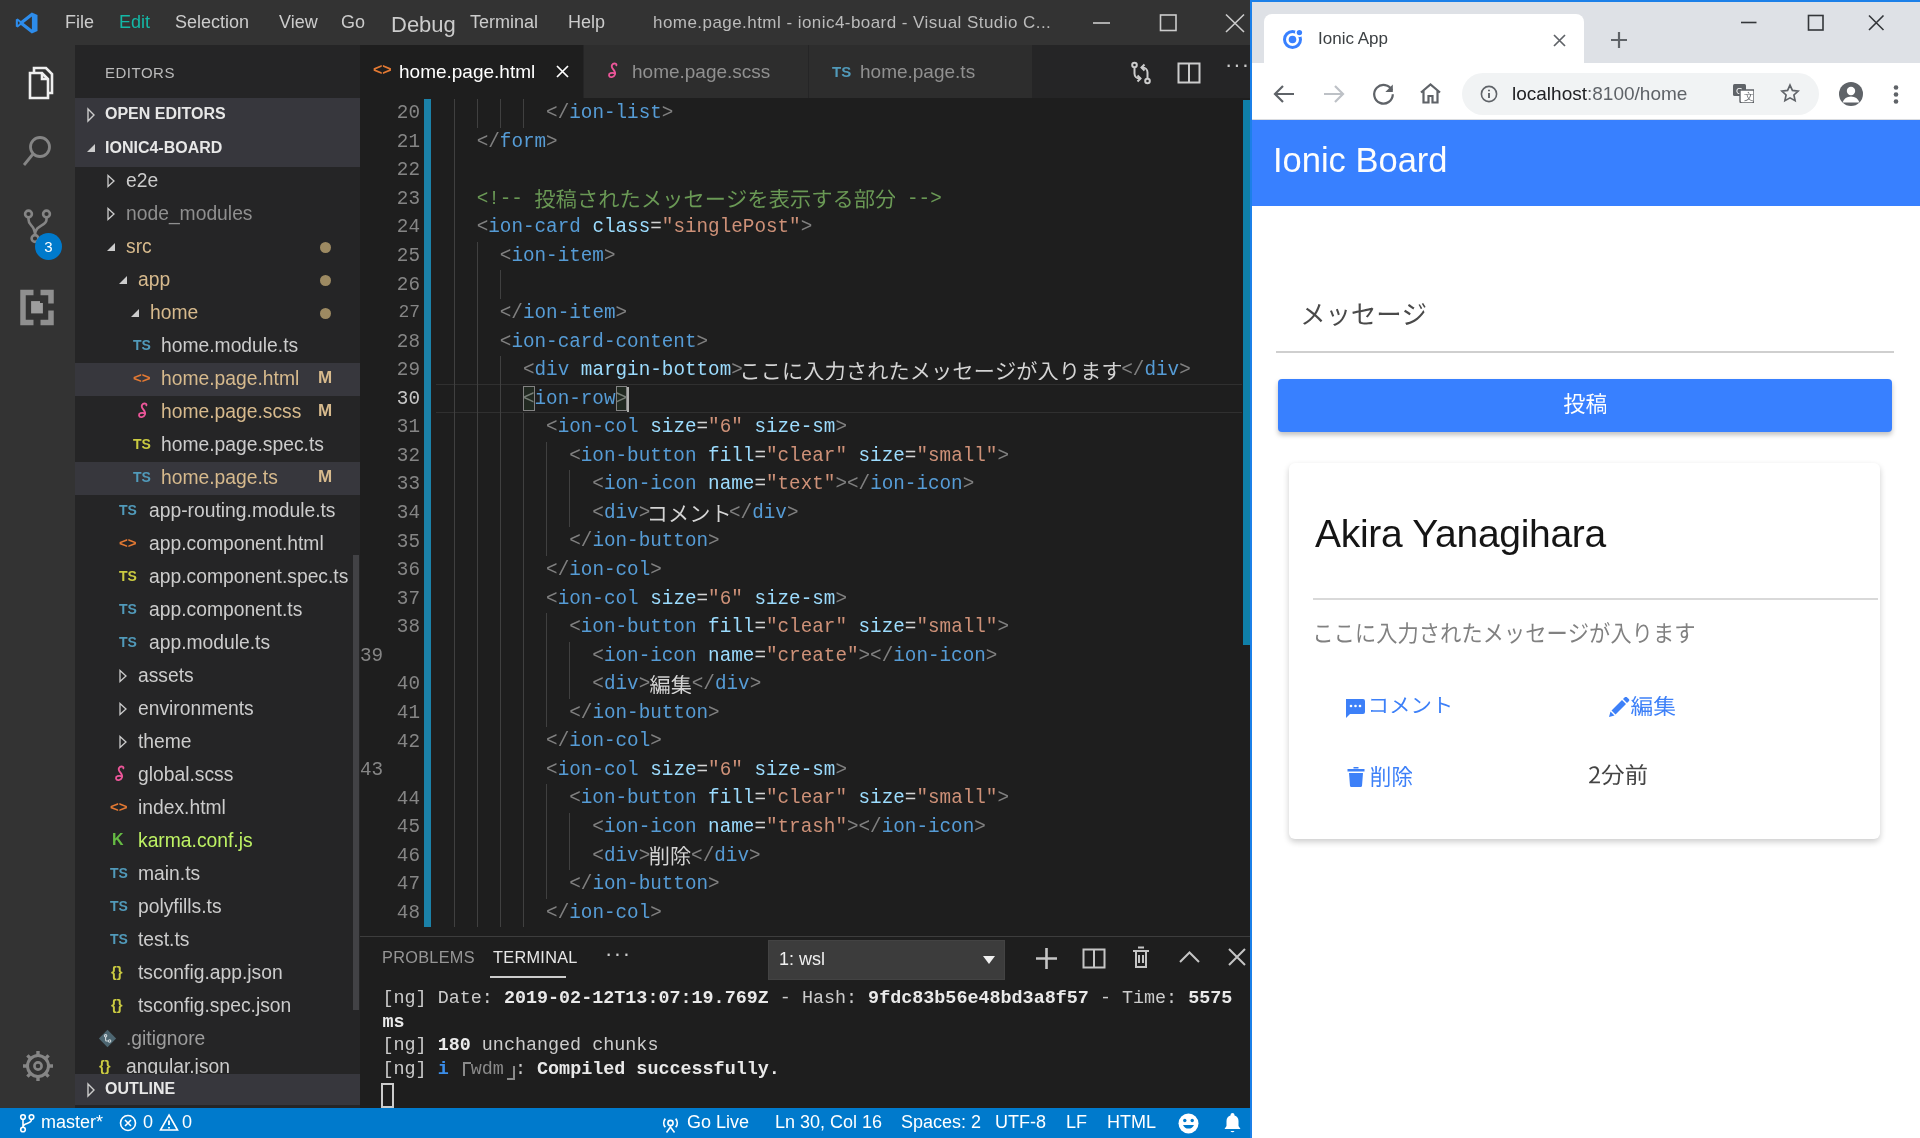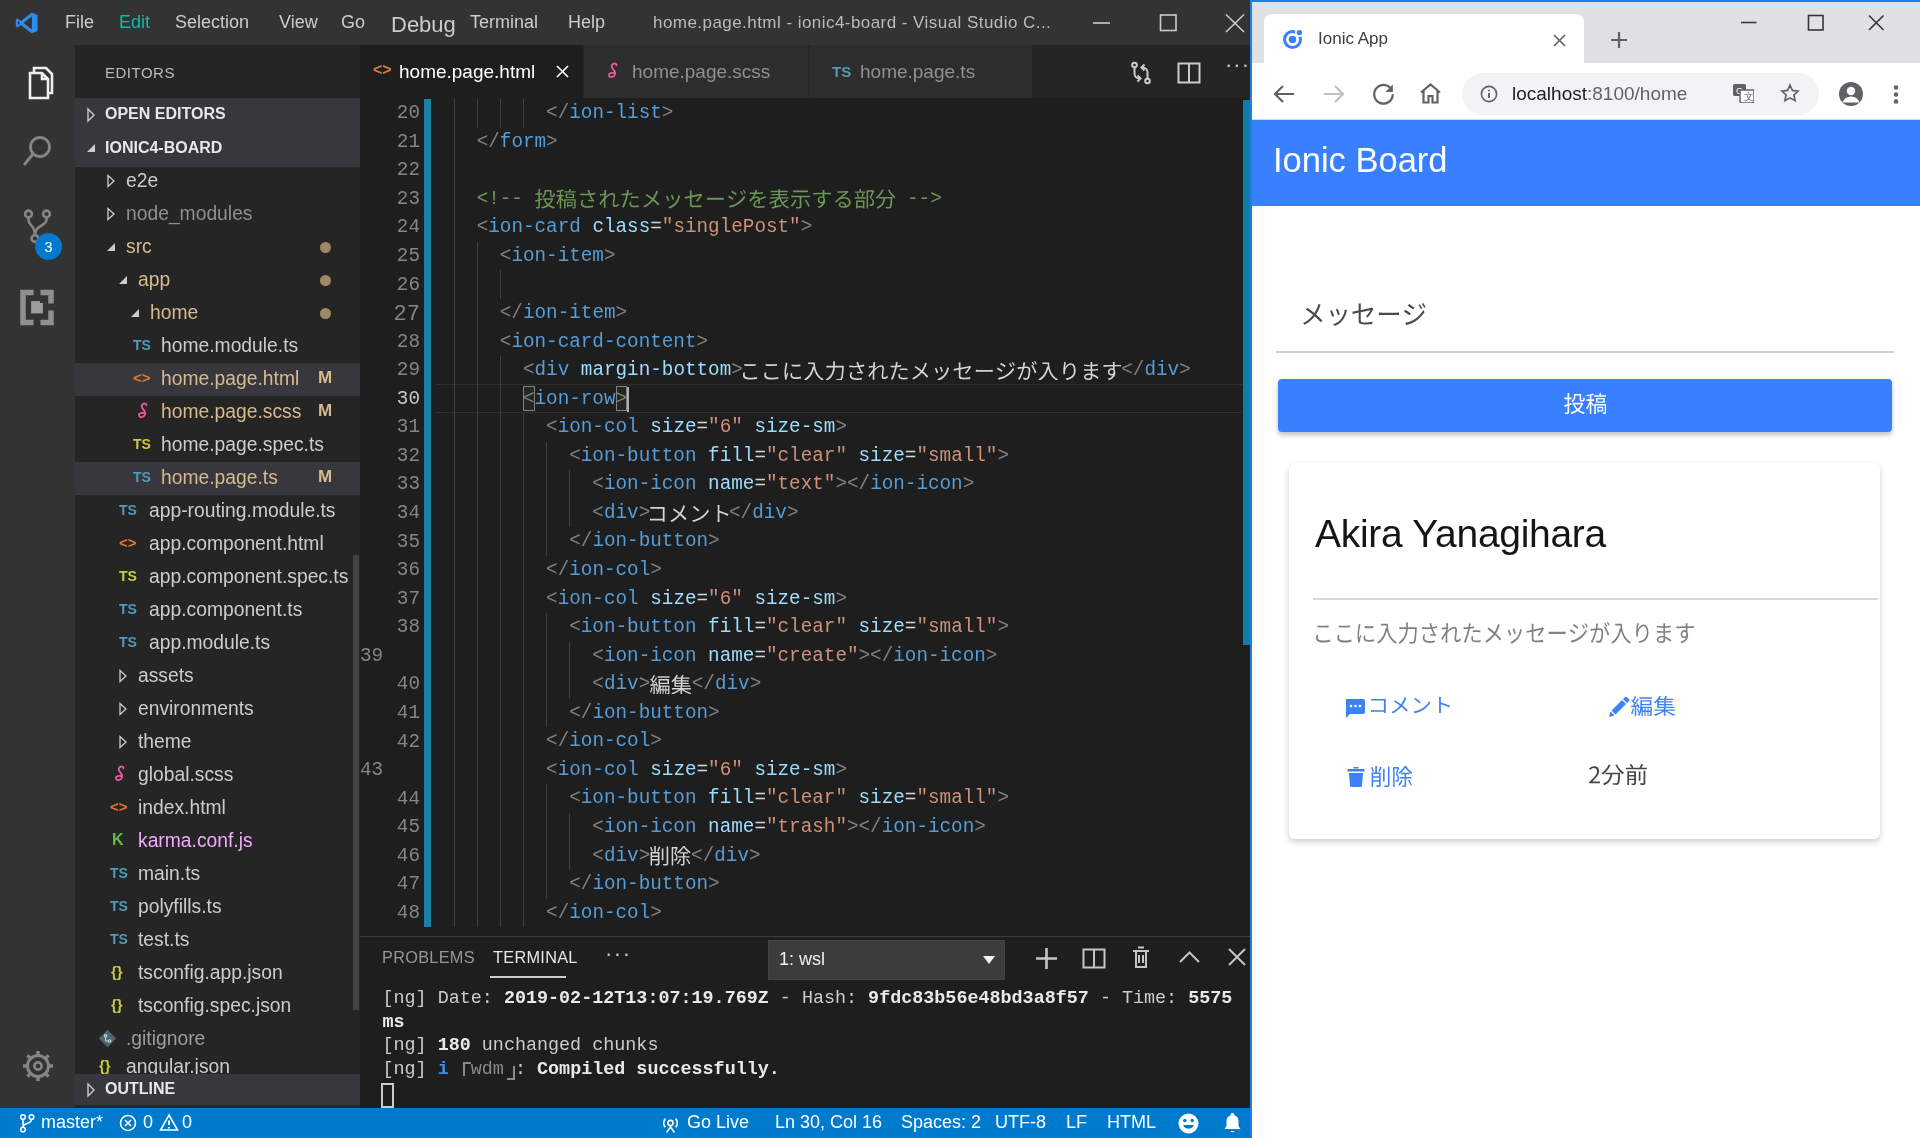--- a/index.html
+++ b/index.html
@@ -130,21 +130,21 @@
       <path d="M4 1.5 L10 7 L4 12.5 Z"></path>
     </svg>
 <div class="abs" style="left:138px;top:731px;font-size:19.3px;color:#cccccc;white-space:nowrap">theme</div>
 <svg class="abs" style="left:110px;top:765px" width="18" height="20" viewBox="0 0 18 20" fill="none" stroke="#ec5699" stroke-width="1.8">
       <path d="M13 4 c2 -2.5 -2.5 -3.5 -4 -1 c-2 3.6 4.5 5 3 9.5 c-1 3 -5.5 3.5 -6 1 c-0.4 -2 2.5 -3.5 6 -2"></path>
     </svg>
 <div class="abs" style="left:138px;top:764px;font-size:19.3px;color:#cccccc;white-space:nowrap">global.scss</div>
 <div class="abs" style="left:110px;top:798px;font-size:15px;font-weight:bold;color:#e37933">&lt;&gt;</div>
 <div class="abs" style="left:138px;top:797px;font-size:19.3px;color:#cccccc;white-space:nowrap">index.html</div>
 <div class="abs" style="left:112px;top:831px;font-size:16px;font-weight:bold;color:#66bb44">K</div>
-<div class="abs" style="left:138px;top:830px;font-size:19.3px;color:#f0abfc;white-space:nowrap">karma.conf.js</div>
+<div class="abs" style="left:138px;top:830px;font-size:19.3px;color:#bef264;white-space:nowrap">karma.conf.js</div>
 <div class="abs" style="left:110px;top:865px;font-size:14px;font-weight:bold;color:#519aba">TS</div>
 <div class="abs" style="left:138px;top:863px;font-size:19.3px;color:#cccccc;white-space:nowrap">main.ts</div>
 <div class="abs" style="left:110px;top:898px;font-size:14px;font-weight:bold;color:#519aba">TS</div>
 <div class="abs" style="left:138px;top:896px;font-size:19.3px;color:#cccccc;white-space:nowrap">polyfills.ts</div>
 <div class="abs" style="left:110px;top:931px;font-size:14px;font-weight:bold;color:#519aba">TS</div>
 <div class="abs" style="left:138px;top:929px;font-size:19.3px;color:#cccccc;white-space:nowrap">test.ts</div>
 <div class="abs" style="left:111px;top:963px;font-size:15px;font-weight:bold;color:#cbcb41">{}</div>
 <div class="abs" style="left:138px;top:962px;font-size:19.3px;color:#cccccc;white-space:nowrap">tsconfig.app.json</div>
 <div class="abs" style="left:111px;top:996px;font-size:15px;font-weight:bold;color:#cbcb41">{}</div>
 <div class="abs" style="left:138px;top:995px;font-size:19.3px;color:#cccccc;white-space:nowrap">tsconfig.spec.json</div>
@@ -197,21 +197,21 @@
 <div class="abs" style="left:436px;top:384.09999999999997px;width:806px;height:1.4px;background:#303030"></div>
 <div class="abs" style="left:436px;top:411.96px;width:806px;height:1.4px;background:#303030"></div>
 <div class="abs" style="left:424px;top:99.0px;width:7px;height:828.24px;background:#1b81a8"></div>
 <div class="abs" style="left:360px;top:102.2px;width:60px;text-align:right;font-family:'Liberation Mono',monospace;font-size:19.3px;color:#858585">20</div>
 <div class="abs" style="left:360px;top:130.76px;width:60px;text-align:right;font-family:'Liberation Mono',monospace;font-size:19.3px;color:#858585">21</div>
 <div class="abs" style="left:360px;top:159.32px;width:60px;text-align:right;font-family:'Liberation Mono',monospace;font-size:19.3px;color:#858585">22</div>
 <div class="abs" style="left:360px;top:187.88px;width:60px;text-align:right;font-family:'Liberation Mono',monospace;font-size:19.3px;color:#858585">23</div>
 <div class="abs" style="left:360px;top:216.44px;width:60px;text-align:right;font-family:'Liberation Mono',monospace;font-size:19.3px;color:#858585">24</div>
 <div class="abs" style="left:360px;top:244.99999999999997px;width:60px;text-align:right;font-family:'Liberation Mono',monospace;font-size:19.3px;color:#858585">25</div>
 <div class="abs" style="left:360px;top:273.56px;width:60px;text-align:right;font-family:'Liberation Mono',monospace;font-size:19.3px;color:#858585">26</div>
-<div class="abs" style="left:360px;top:302.11999999999995px;width:60px;text-align:right;font-family:'Liberation Mono',monospace;font-size:22px;color:#858585">27</div>
+<div class="abs" style="left:360px;top:302.11999999999995px;width:60px;text-align:right;font-family:'Liberation Mono',monospace;font-size:18px;color:#858585">27</div>
 <div class="abs" style="left:360px;top:330.68px;width:60px;text-align:right;font-family:'Liberation Mono',monospace;font-size:19.3px;color:#858585">28</div>
 <div class="abs" style="left:360px;top:359.23999999999995px;width:60px;text-align:right;font-family:'Liberation Mono',monospace;font-size:19.3px;color:#858585">29</div>
 <div class="abs" style="left:360px;top:387.79999999999995px;width:60px;text-align:right;font-family:'Liberation Mono',monospace;font-size:19.3px;color:#c6c6c6">30</div>
 <div class="abs" style="left:360px;top:416.35999999999996px;width:60px;text-align:right;font-family:'Liberation Mono',monospace;font-size:19.3px;color:#858585">31</div>
 <div class="abs" style="left:360px;top:444.91999999999996px;width:60px;text-align:right;font-family:'Liberation Mono',monospace;font-size:19.3px;color:#858585">32</div>
 <div class="abs" style="left:360px;top:473.47999999999996px;width:60px;text-align:right;font-family:'Liberation Mono',monospace;font-size:19.3px;color:#858585">33</div>
 <div class="abs" style="left:360px;top:502.03999999999996px;width:60px;text-align:right;font-family:'Liberation Mono',monospace;font-size:19.3px;color:#858585">34</div>
 <div class="abs" style="left:360px;top:530.6px;width:60px;text-align:right;font-family:'Liberation Mono',monospace;font-size:19.3px;color:#858585">35</div>
 <div class="abs" style="left:360px;top:559.1600000000001px;width:60px;text-align:right;font-family:'Liberation Mono',monospace;font-size:19.3px;color:#858585">36</div>
 <div class="abs" style="left:360px;top:587.72px;width:60px;text-align:right;font-family:'Liberation Mono',monospace;font-size:19.3px;color:#858585">37</div>

